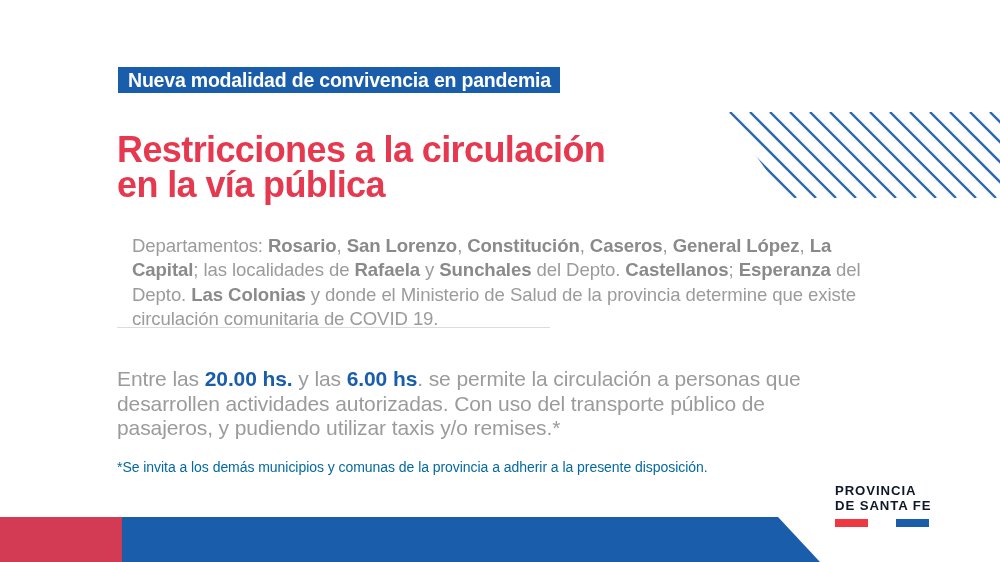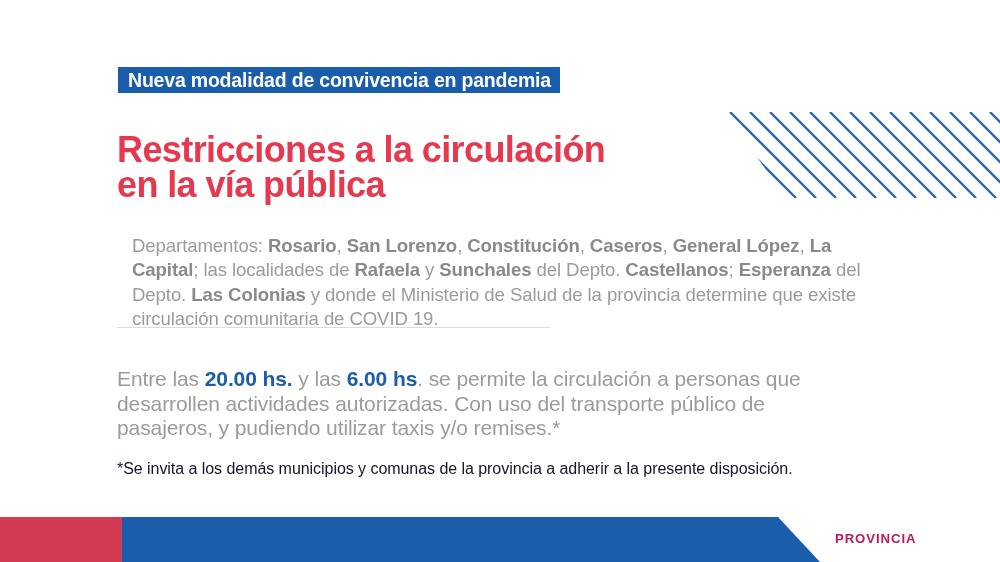--- a/index.html
+++ b/index.html
@@ -120,42 +120,41 @@
     color: #1A5DAB;
     font-weight: bold;
   }
 
   
   .footnote {
     position: absolute;
     left: 117px;
     top: 444px;
     width: 680px;
-    color: #0f172a;
-    font-size: 16px;
+    color: #0369a1;
+    font-size: 14px;
     line-height: 18px;
     letter-spacing: -0.05px;
   }
 
   
   .province-logo {
     position: absolute;
     right: 40px;
     top: 484px;
     width: 125px;
     text-align: left;
   }
   .province-logo .logo-text {
-    color: #be185d;
+    color: #0f172a;
     font-size: 13.2px;
     font-weight: bold;
     line-height: 14.5px;
     letter-spacing: 0.9px;
     white-space: nowrap;
-    margin-top: 48px;
   }
   .province-logo .logo-bars {
     margin-top: 6px;
     display: flex;
     gap: 28px;
   }
   .province-logo .bar-red {
     width: 33px;
     height: 8px;
     background: #EE3943;

